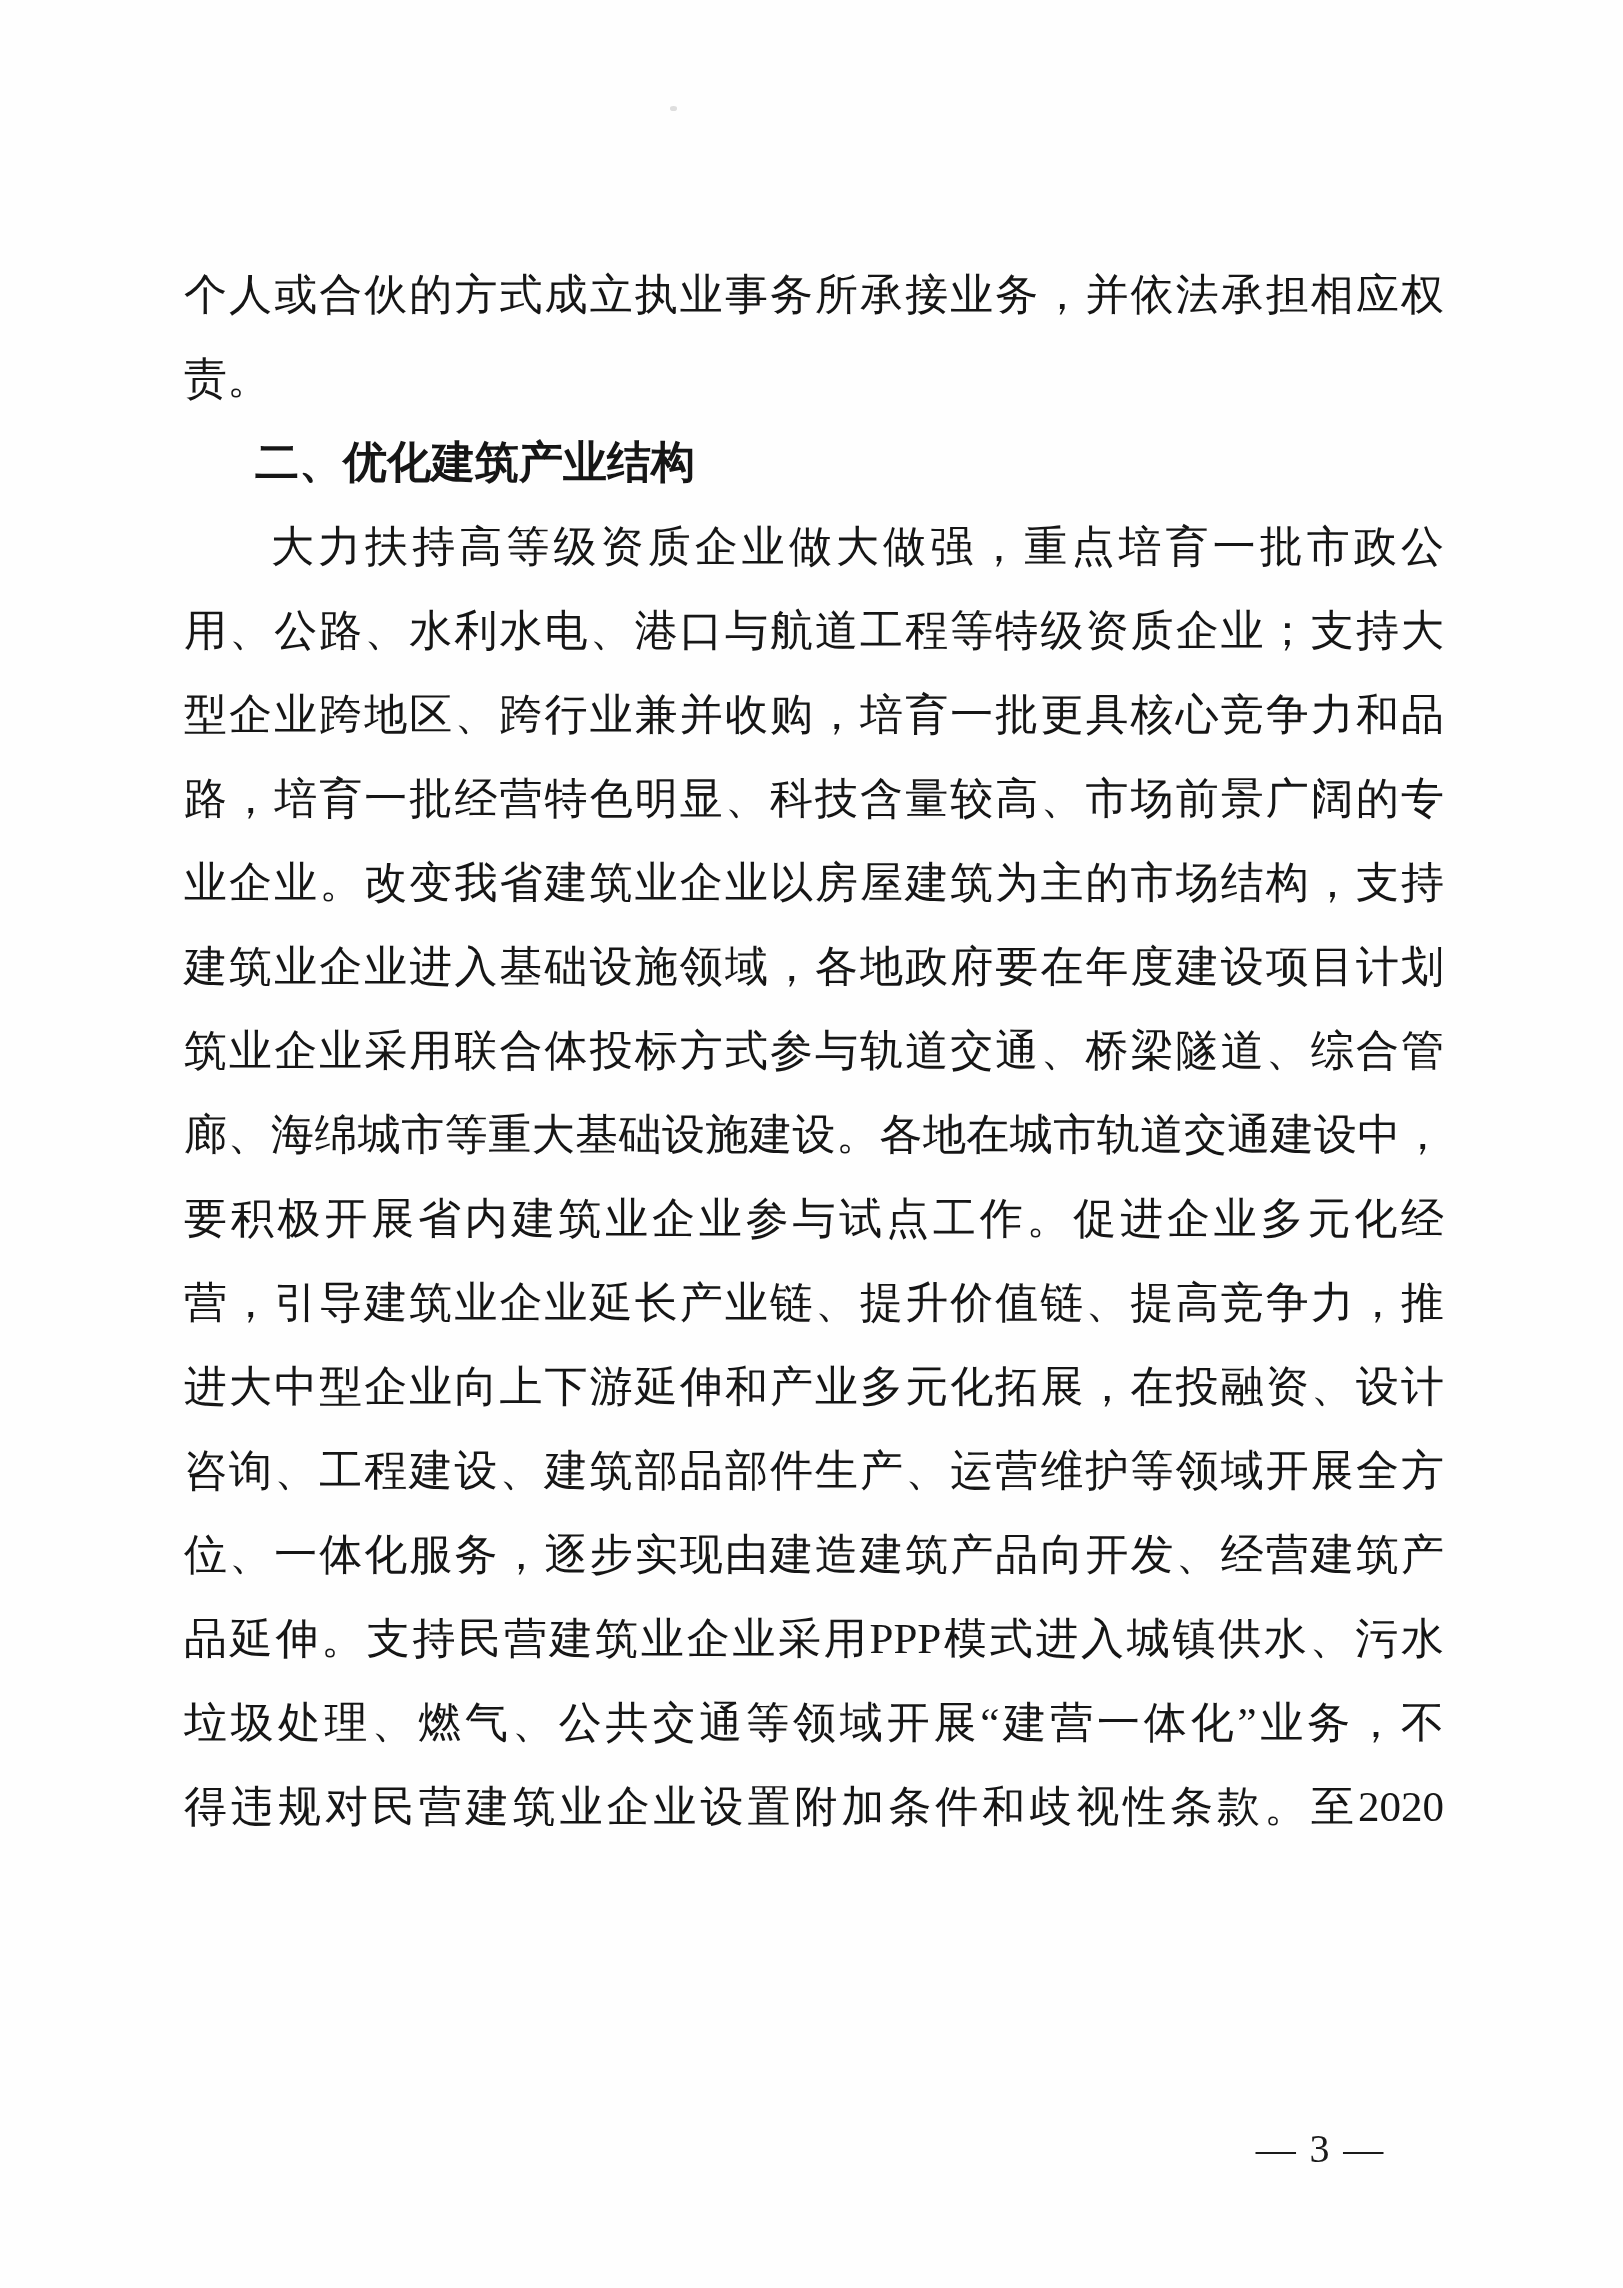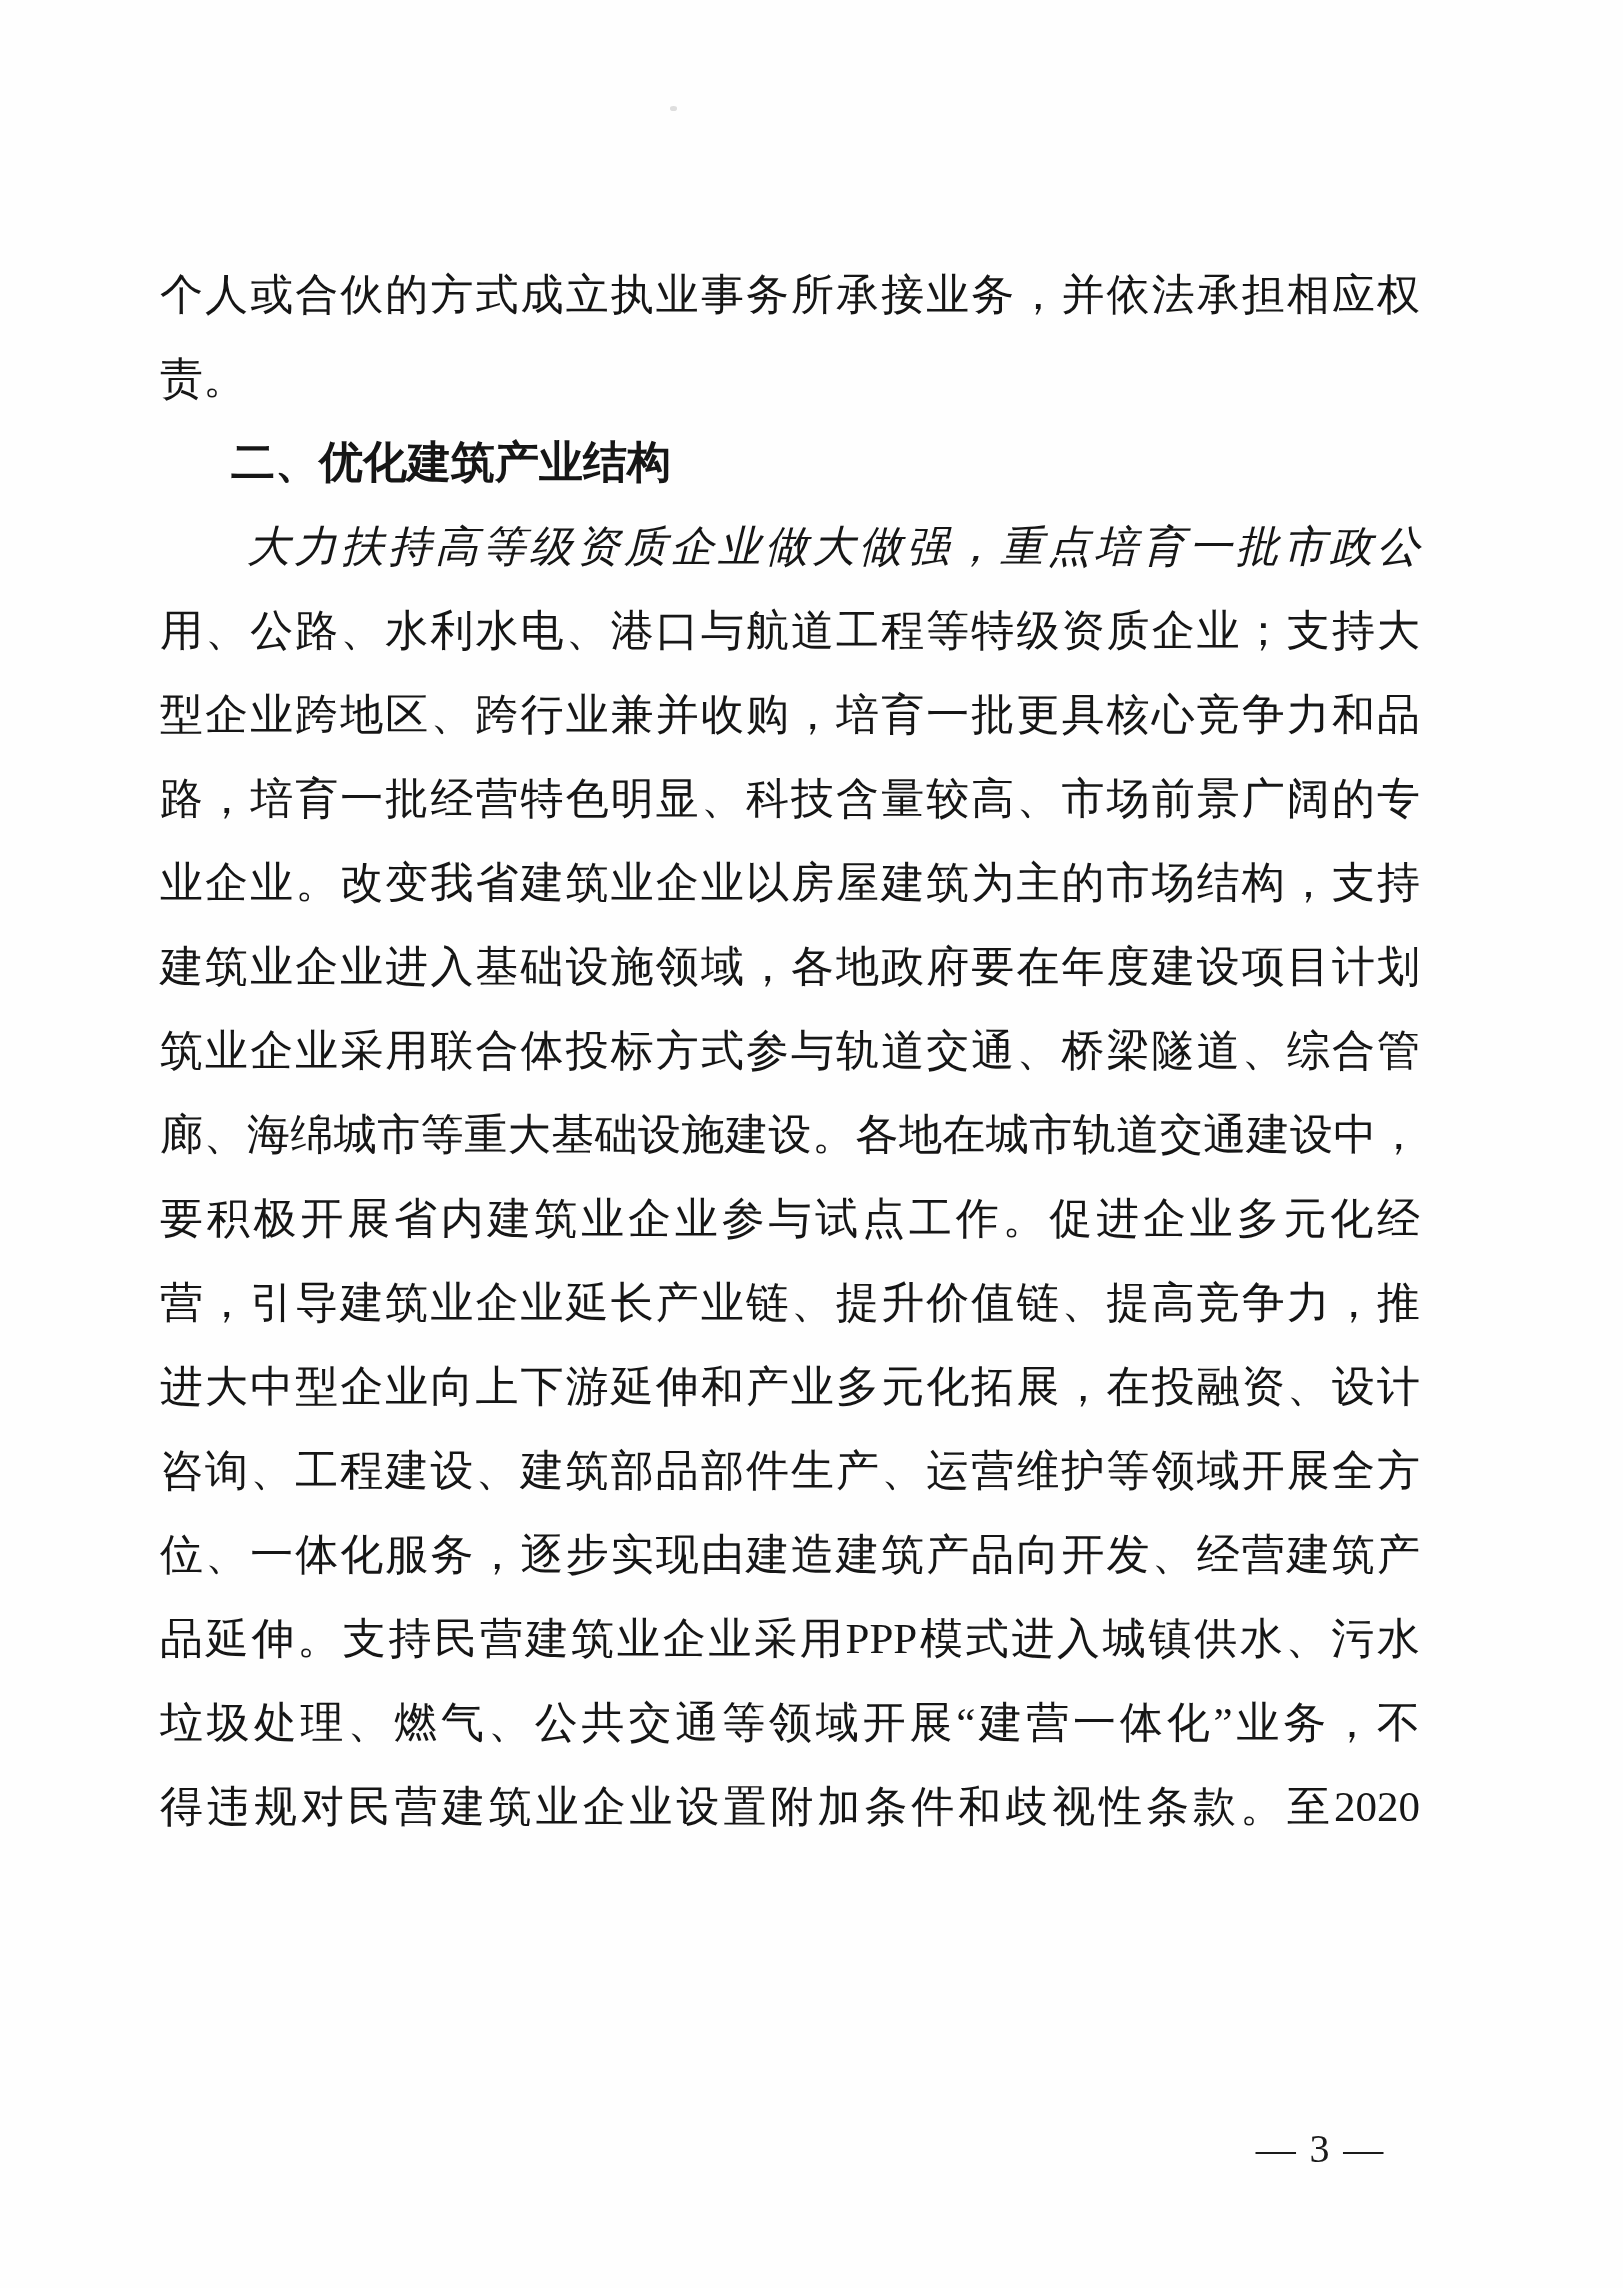--- a/index.html
+++ b/index.html
@@ -15,21 +15,21 @@
     color: #161616;
     overflow: hidden;
   }
   .page {
     position: absolute;
     inset: 0;
     background: #fefefe;
   }
   .content {
     position: absolute;
-    left: 160px;
+    left: 184px;
     top: 253px;
     width: 1260px;
   }
   .line {
     font-size: 43px;
     height: 84px;
     line-height: 84px;
     text-align: justify;
     text-align-last: justify;
     white-space: nowrap;
@@ -42,21 +42,20 @@
   .line.heading {
     font-family: Liberation Serif, serif;
     font-weight: bold;
     font-size: 44px;
     text-align: left;
     text-align-last: left;
     padding-left: 71px;
   }
   .line.first-indent {
     text-indent: 87px;
-    font-style: italic;
   }
   .page-number {
     position: absolute;
     left: 1221px;
     top: 2118px;
     width: 199px;
     height: 61px;
     line-height: 61px;
     font-size: 40px;
     text-align: center;

